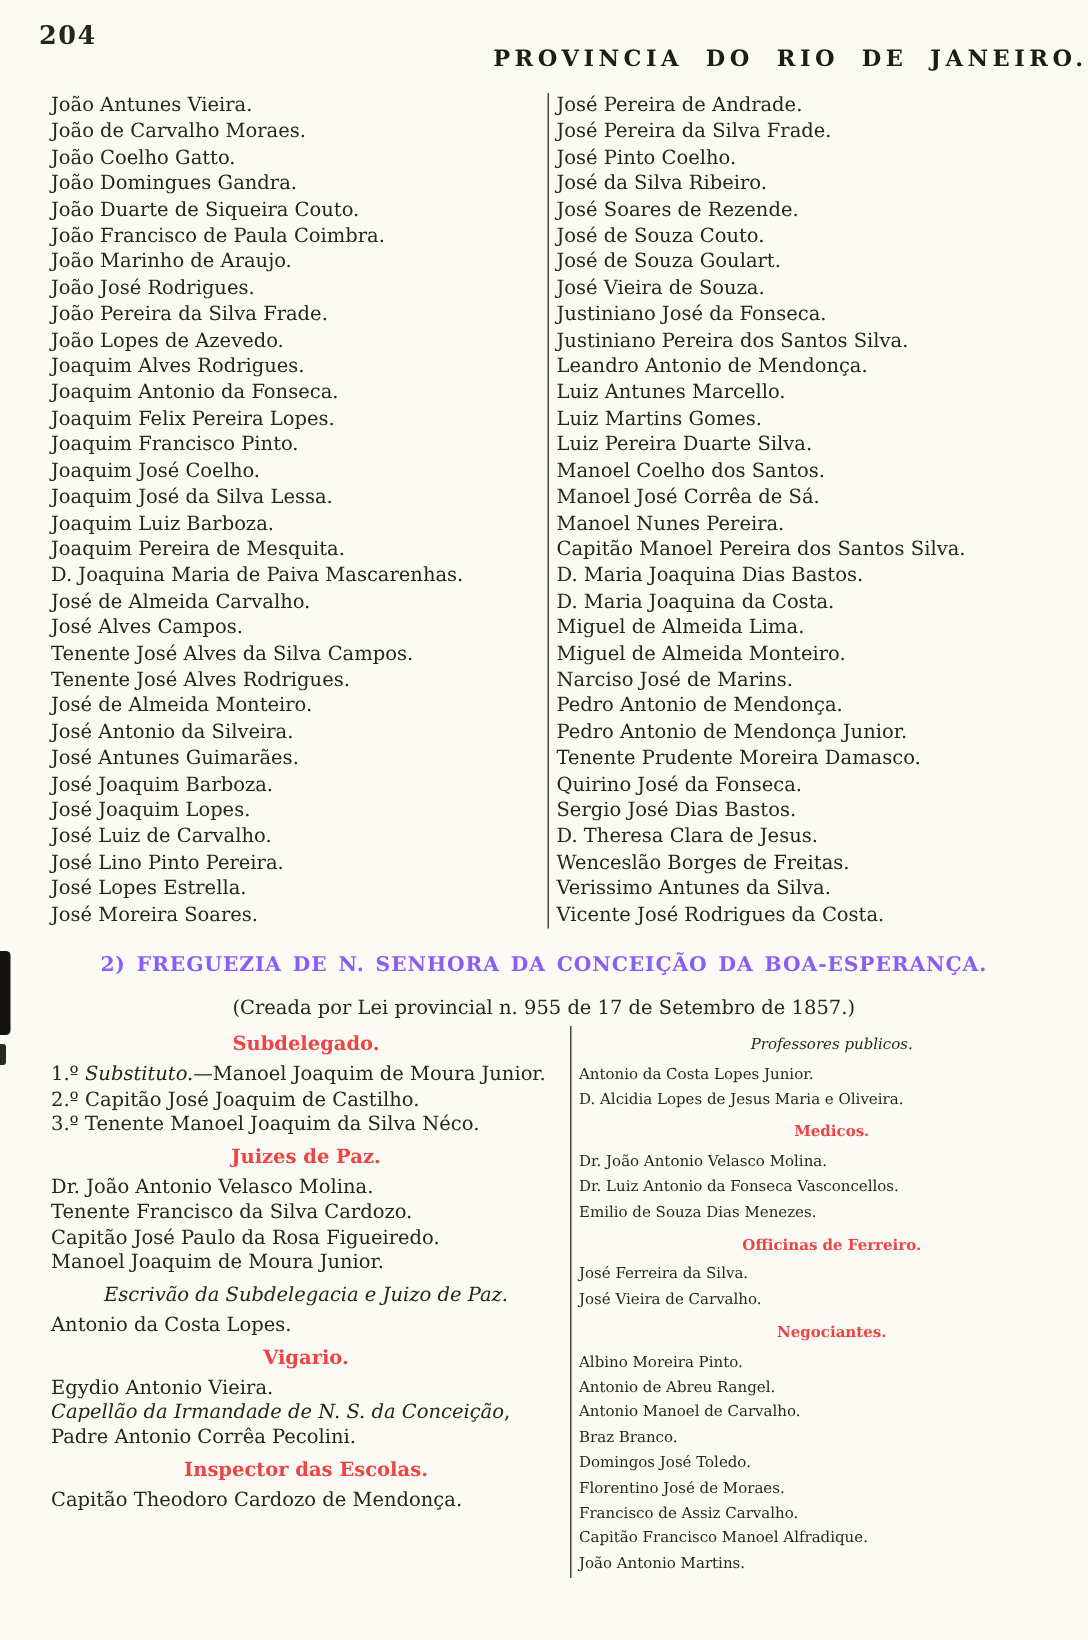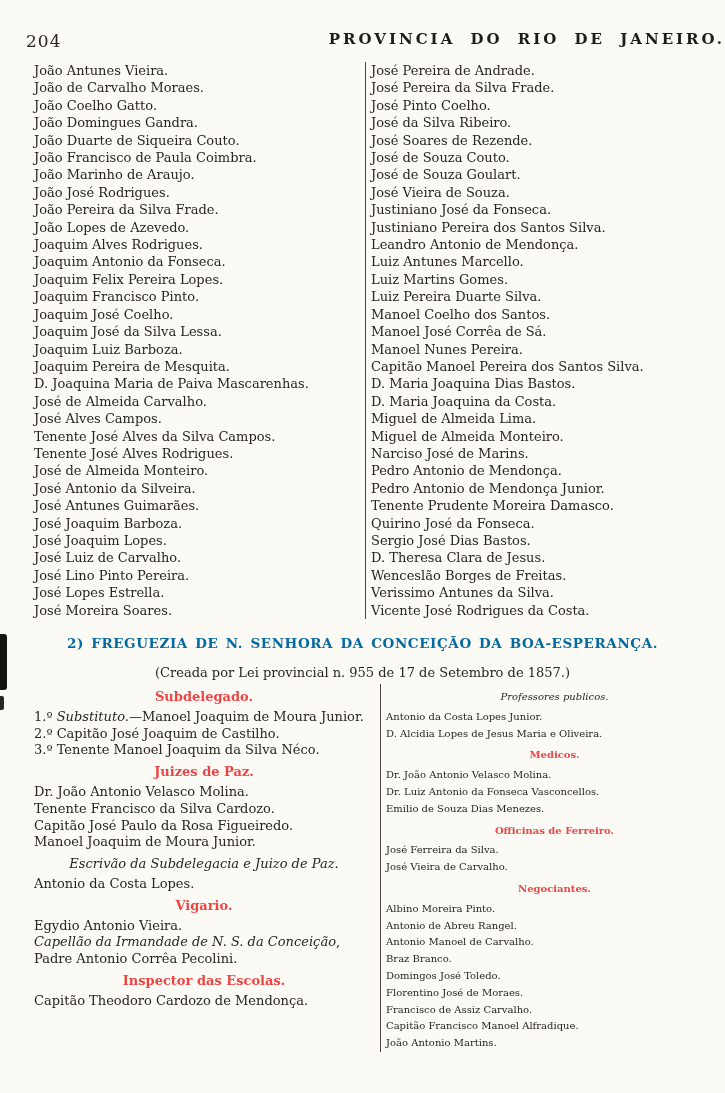--- a/index.html
+++ b/index.html
@@ -6,35 +6,35 @@
   html, body { width:725px; height:1093px; }
   body {
     background:#fbfaf4;
     color:#27251e;
     font-family:"DejaVu Serif","Liberation Serif",serif;
     overflow:hidden;
     position:relative;
   }
   .header { position:relative; padding-top:30px; height:58px; }
   .page-number {
-    position:absolute; left:26px; top:31px;
-    font-size:17px; font-weight:normal; letter-spacing:1px;
+    position:absolute; left:26px; top:14px;
+    font-size:17px; font-weight:bold; letter-spacing:1px;
   }
   .page-title {
     text-align:right; font-size:15px; font-weight:bold;
     letter-spacing:3px; word-spacing:7px; color:#1e1c16;
   }
   .top-list { display:grid; grid-template-columns:366px 1fr; margin-top:4px; }
   .top-list .col { font-size:13px; line-height:17.4px; }
   .col-left { padding-left:34px; padding-right:6px; border-right:1px solid #4a463d; }
   .col-right { padding-left:5px; padding-right:2px; }
   .entry { white-space:normal; }
   .section-heading {
     text-align:center; font-weight:bold; font-size:13.5px;
-    letter-spacing:0.6px; word-spacing:2px; margin-top:16px; color:#0369a1;
+    letter-spacing:0.6px; word-spacing:2px; margin-top:16px; color:#8b5cf6;
   }
   .law-note { text-align:center; font-size:13px; margin:14px 0 4px; }
   .section-cols { display:grid; grid-template-columns:381px 1fr; }
   .sec-left {
     padding-left:34px; padding-right:6px;
     border-right:1px solid #4a463d;
     font-size:13px; line-height:16.8px;
   }
   .sec-right { padding-left:5px; padding-right:2px; font-size:10px; line-height:16.8px; }
   .col-heading { text-align:center; font-weight:bold; margin:5px 0 3px; color:#ef4444; }

